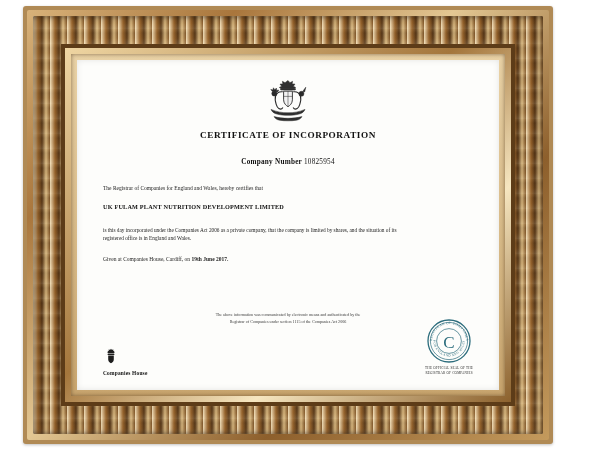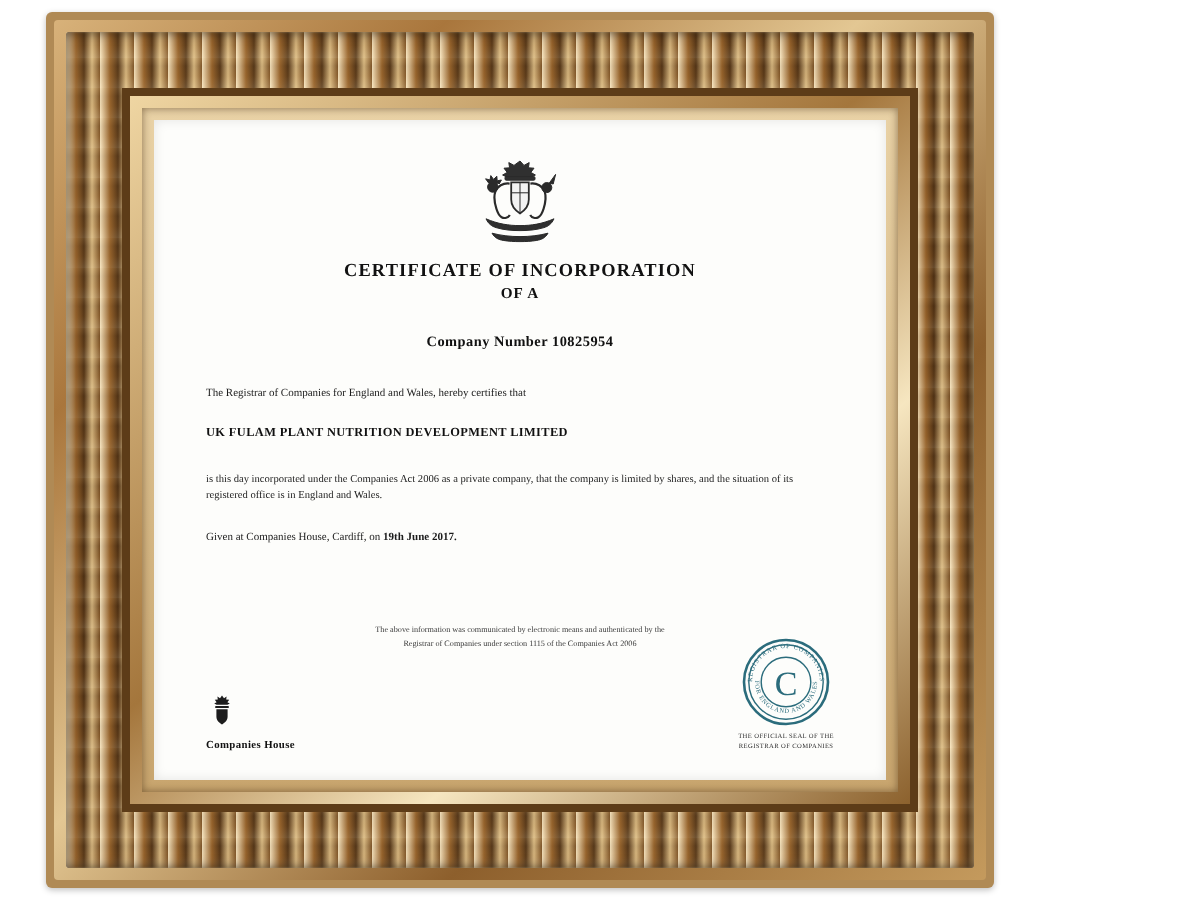--- a/index.html
+++ b/index.html
@@ -17,21 +17,21 @@
     height: 450px;
     background: #ffffff;
     overflow: hidden;
   }
 
   
   .frame-outer {
     position: absolute;
     left: 23px;
     top: 6px;
-    width: 474px;
+    width: 530px;
     height: 438px;
     background: #b08a55;
     border-radius: 3px;
     box-shadow: 0 1px 3px rgba(0,0,0,0.25);
   }
 
   .frame-bevel-1 {
     position: absolute;
     left: 4px;
     top: 4px;
@@ -147,21 +147,21 @@
   }
 
   .company-number {
     text-align: center;
     margin-top: 16px;
     font-size: 7.2px;
     font-weight: bold;
     letter-spacing: 0.25px;
     color: #111;
   }
-  .company-number .num { font-weight: bold; }
+  .company-number .num { font-weight: normal; }
 
   .body-text {
     margin-top: 18px;
     font-size: 5.5px;
     line-height: 1.5;
     color: #1c1c1c;
     text-align: left;
   }
 
   .company-name {
@@ -276,21 +276,20 @@
               <path d="M41.6 13.6 l3.2 -4.4 -1.2 4.8z" fill="#2a2a2a"></path>
 
               <path d="M10 31.4 c6 2.6 11.4 3.4 17 3.4 5.6 0 11 -0.8 17 -3.4 -1.2 2.6 -3 3.8 -5 4.4 -4 1.2 -8 1.5 -12 1.5 -4 0 -8 -0.3 -12 -1.5 -2 -0.6 -3.8 -1.8 -5 -4.4z" fill="#2f2f2f"></path>
               <path d="M13 38.6 c4.6 1.2 9.2 1.7 14 1.7 4.8 0 9.4 -0.5 14 -1.7 -1.4 2.4 -3.2 3.2 -5.6 3.6 -2.8 0.5 -5.6 0.6 -8.4 0.6 -2.8 0 -5.6 -0.1 -8.4 -0.6 -2.4 -0.4 -4.2 -1.2 -5.6 -3.6z" fill="#2f2f2f"></path>
             </g>
           </svg>
         </div>
 
         <div class="title-block">
           <div class="title-line-1">CERTIFICATE OF INCORPORATION</div>
-          <div class="title-line-2">OF A</div>
         </div>
 
         <div class="company-number">
           <span>Company Number</span>
           <span class="num">10825954</span>
         </div>
 
         <div class="body-text">The Registrar of Companies for England and Wales, hereby certifies that</div>
 
         <div class="company-name">UK FULAM PLANT NUTRITION DEVELOPMENT LIMITED</div>

